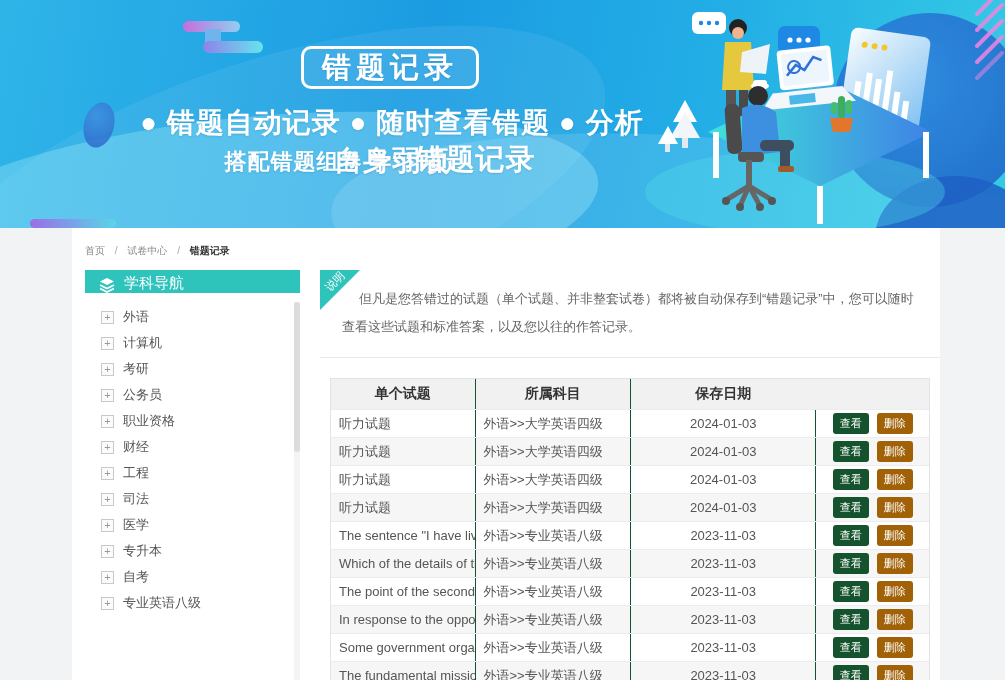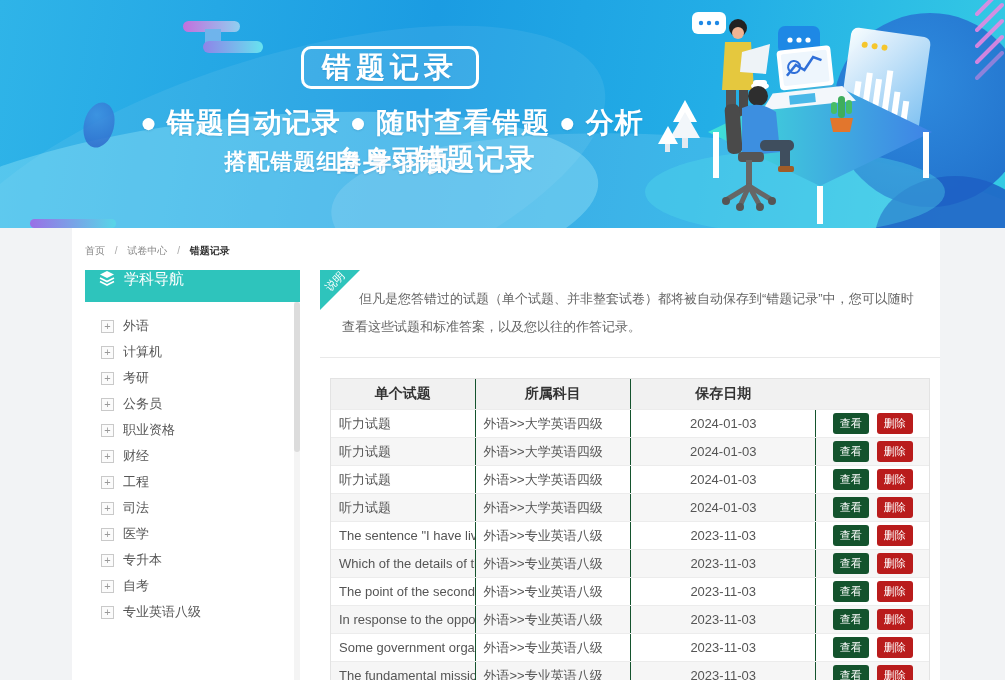--- a/index.html
+++ b/index.html
@@ -46,22 +46,22 @@
   .container { width:868px; margin:0 0 0 72px; background:#ffffff; height:452px; }
   .breadcrumb { padding:16px 0 12px 13px; font-size:10px; color:#999; }
   .breadcrumb .crumb { color:#888; cursor:pointer; }
   .breadcrumb .sep { margin:0 7px; color:#aaa; }
   .breadcrumb .current { color:#333; font-weight:bold; }
 
   .content { display:flex; align-items:flex-start; padding-left:13px; }
 
   
   .sidebar { position:relative; width:215px; background:#fff; height:394px; flex:none; }
-  .sidebar-header { height:32px; background:#2ec4bc; color:#fff; font-size:15px;
-    display:flex; align-items:flex-start; padding-left:14px; gap:9px; }
+  .sidebar-header { height:23px; background:#2ec4bc; color:#fff; font-size:15px;
+    display:flex; align-items:flex-end; padding-left:14px; gap:9px; }
   .layers-icon { display:inline-flex; width:16px; height:16px; }
   .sidebar-list { list-style:none; padding:11px 0 0 0; }
   .sidebar-list li { display:flex; align-items:center; gap:9px; height:26px;
     padding-left:16px; font-size:13px; color:#555; cursor:pointer; }
   .plus-box { width:13px; height:13px; border:1px solid #c9c9c9; background:#fbfbfb;
     color:#999; font-size:11px; line-height:11px; display:flex; align-items:center;
     justify-content:center; flex:none; }
   .sb-track { position:absolute; right:0; top:32px; bottom:-58px; width:6px; background:#f4f4f4; }
   .sb-thumb { position:absolute; top:0; left:0; width:6px; height:150px; background:#dcdcdc; border-radius:3px; }
 
@@ -81,21 +81,21 @@
   .trow > div:first-child { border-left:none; }
   .thead { background:#f1f1f1; font-size:14px; color:#333; font-weight:bold; }
   .thead > div { height:30px; justify-content:center; }
   .tbody .trow { border-top:1px solid #ececec; }
   .tbody .trow:nth-child(even) { background:#f6f6f6; }
   .cell-center { justify-content:center; }
   .ops { justify-content:center; gap:8px; }
   .btn { border:none; color:#fff; font-size:11px; padding:3px 7px; border-radius:3px;
     cursor:pointer; font-family:inherit; }
   .btn-view { background:#14532d; }
-  .btn-del { background:#b91c1c; }
+  .btn-del { background:#a16207; }
 </style>
 </head>
 <body>
 
 <div>
 
   <div class="banner">
     <div class="banner-light-band"></div>
     <div class="banner-wave1"></div>
     <div class="banner-wave2"></div>

